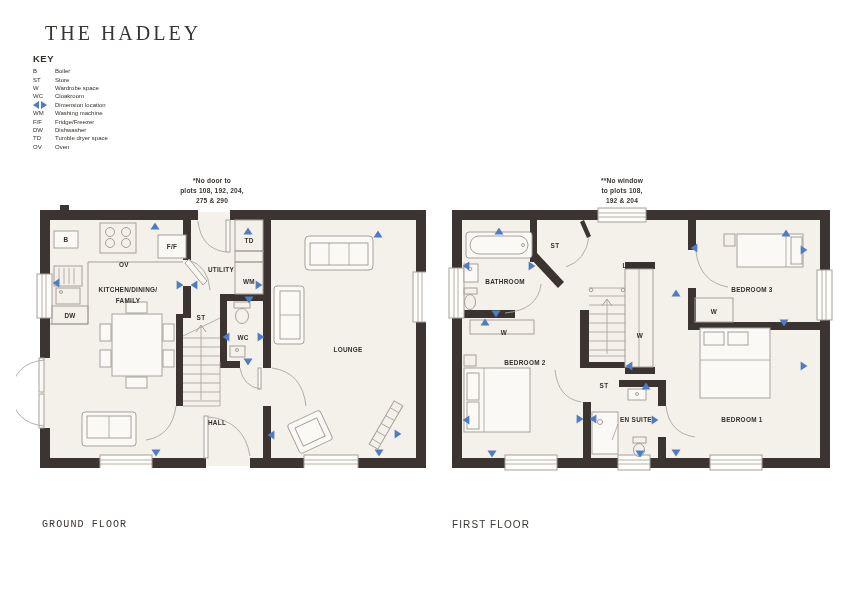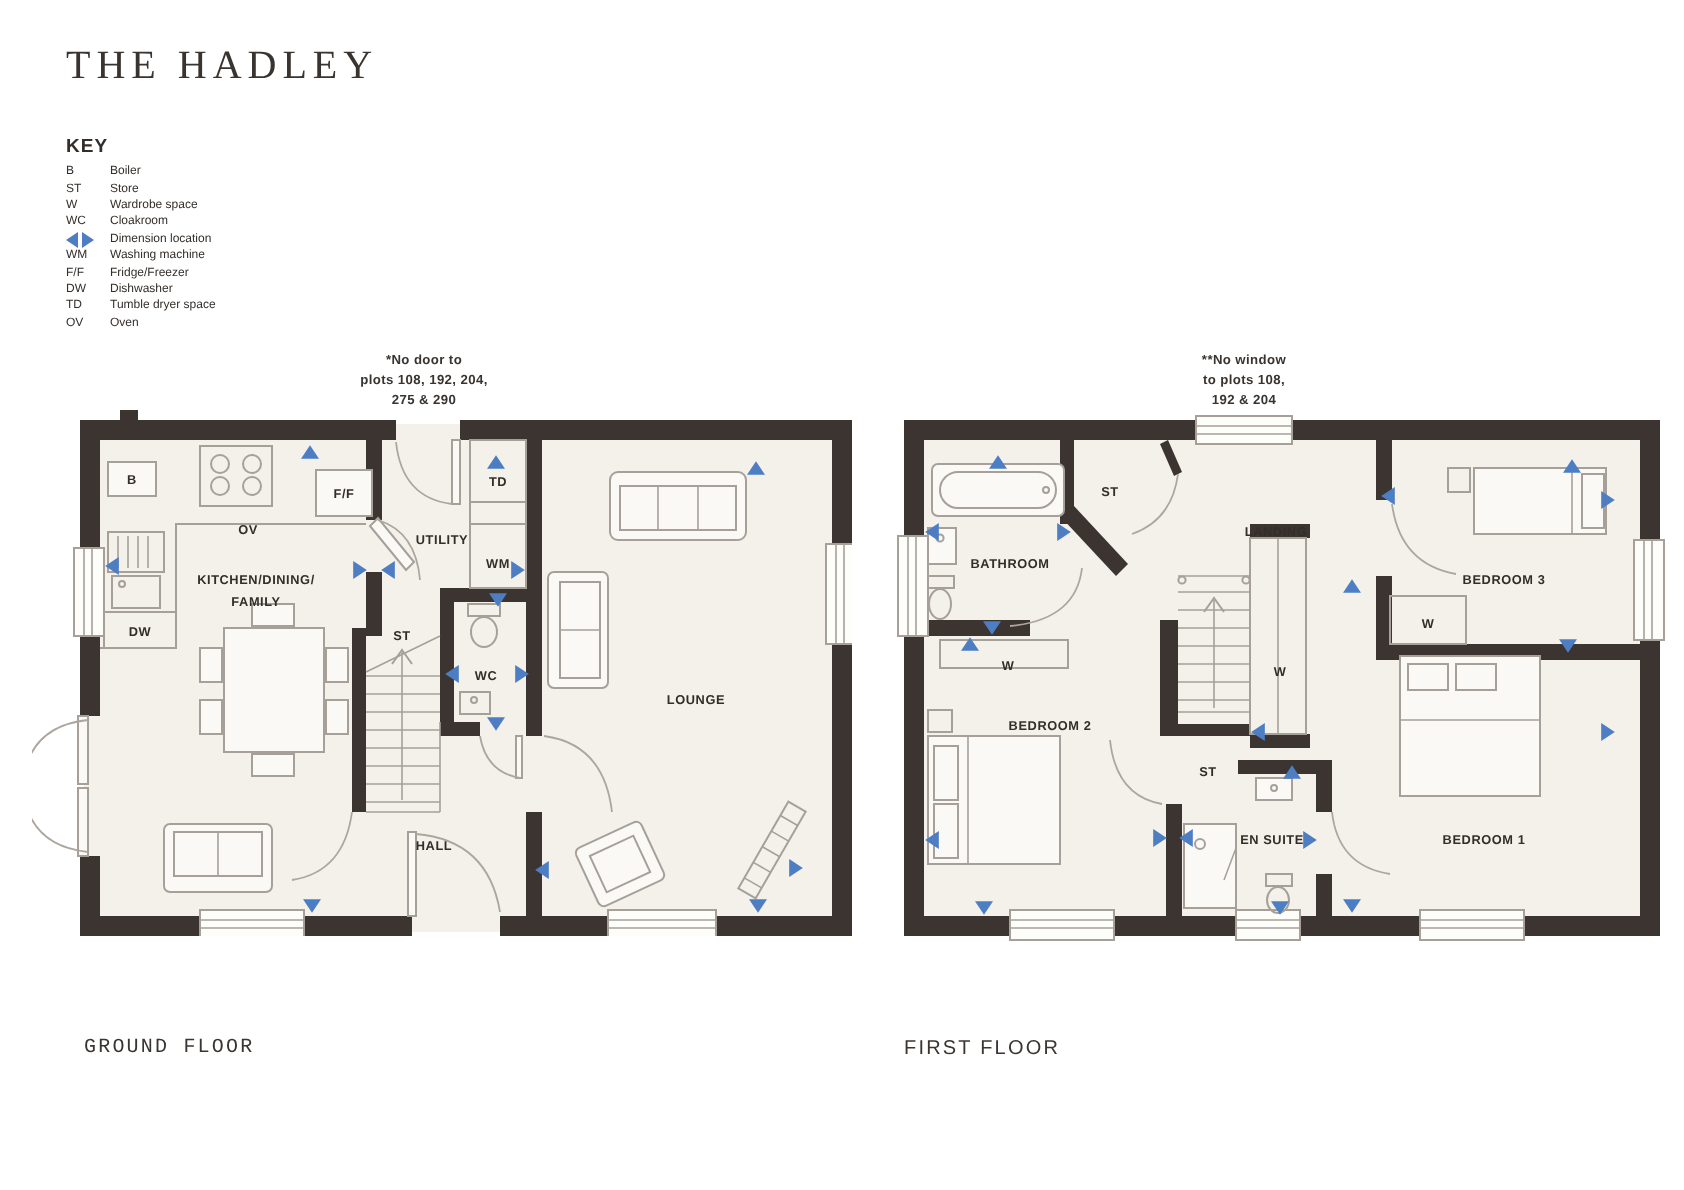--- a/index.html
+++ b/index.html
@@ -1,21 +1,21 @@
 <!DOCTYPE html>
 <html><head>
 <meta charset="utf-8">
 <style>
   html,body{margin:0;padding:0;}
   body{width:842px;height:595px;background:#ffffff;position:relative;
        font-family:"Liberation Sans",sans-serif;overflow:hidden;}
-  .title{position:absolute;left:33px;top:22px;font-family:"Liberation Serif",serif;
+  .title{position:absolute;left:45px;top:22px;font-family:"Liberation Serif",serif;
          font-size:20px;letter-spacing:3px;color:#3a3430;}
   .key{position:absolute;left:33px;top:53px;}
-  .key-heading{font-size:9.5px;font-weight:bold;letter-spacing:.5px;color:#332e2a;margin-bottom:3px;margin-top:15px;}
+  .key-heading{font-size:9.5px;font-weight:bold;letter-spacing:.5px;color:#332e2a;margin-bottom:3px;}
   .key-row{display:flex;align-items:center;font-size:6px;color:#332e2a;height:8.4px;}
   .key-abbr{width:22px;}
   .key-icon svg{display:block;}
   .note{position:absolute;width:130px;text-align:center;font-size:6.6px;font-weight:bold;
         color:#3a3430;line-height:1.5;letter-spacing:.2px;}
   #gf-note{left:147px;top:176px;}
   #ff-note{left:557px;top:176px;}
   .floor-title{position:absolute;font-size:10px;letter-spacing:1.1px;color:#3b3531;}
   #gf-title{left:42px;top:519px;font-family:Liberation Mono, monospace;}
   #ff-title{left:452px;top:519px;}

